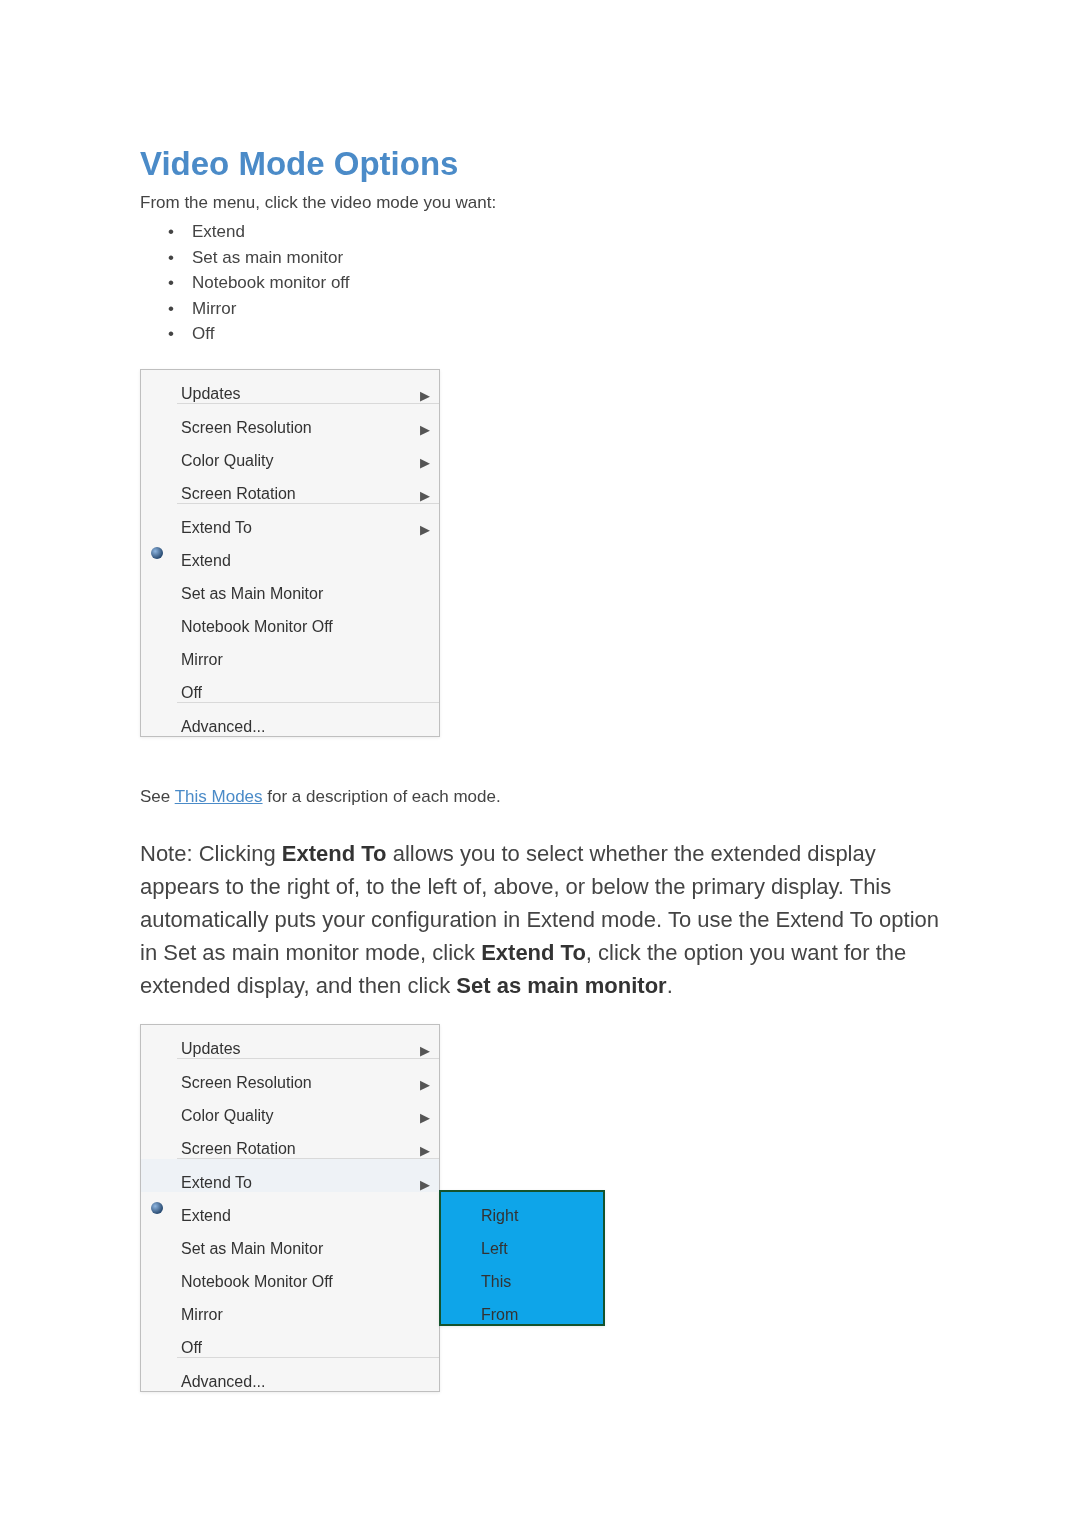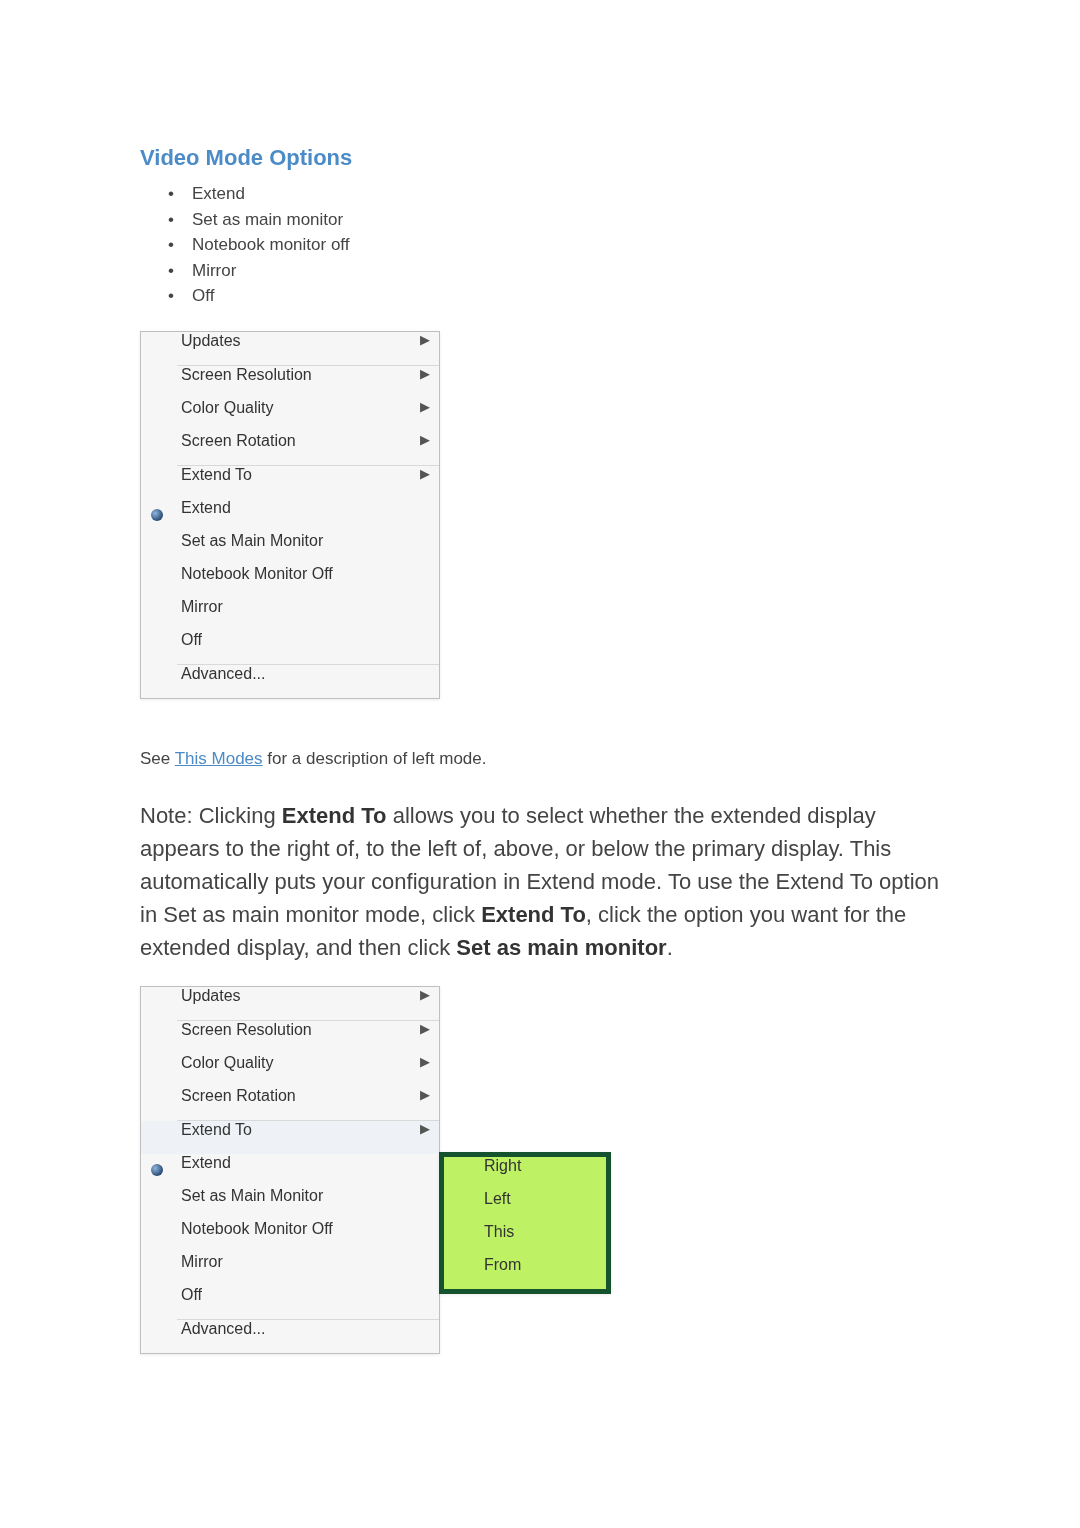--- a/index.html
+++ b/index.html
@@ -10,21 +10,21 @@
     color: #333333;
     width: 1080px;
   }
   .page {
     padding: 145px 140px 60px 140px;
     box-sizing: border-box;
     width: 1080px;
   }
   h2.title {
     color: #4b8bc8;
-    font-size: 22px;
+    font-size: 33px;
     font-weight: bold;
     margin: 0 0 10px 0;
   }
   p.instr {
     font-size: 17px;
     color: #444;
     margin: 0 0 6px 0;
   }
   ul.opts {
     margin: 4px 0 22px 0;
@@ -46,21 +46,21 @@
   .menu {
     border: 1px solid #bfbfbf;
     background: #f6f6f6;
     width: 298px;
     box-shadow: 0 1px 3px rgba(0,0,0,0.08);
     font-size: 16px;
     color: #333;
   }
   .menu-row {
     display: flex;
-    align-items: flex-start;
+    align-items: flex-end;
     height: 33px;
     position: relative;
   }
   .menu-row.hover {
     background: #eef2f6;
   }
   .menu-icon-col {
     width: 32px;
     flex-shrink: 0;
     display: flex;
@@ -106,36 +106,37 @@
   }
   .note b, .note strong {
     font-weight: bold;
     color: #333;
   }
   .menu-combo {
     display: flex;
     align-items: flex-start;
   }
   .submenu {
-    border: 5px solid #14532d;
-    background: #bef264;
+    border: 2px solid #14532d;
+    background: #0ea5e9;
     width: 162px;
     margin-left: -1px;
     margin-top: 166px;
     font-size: 16px;
     color: #333;
     box-shadow: 0 1px 3px rgba(0,0,0,0.08);
   }
 </style>
 </head>
 <body>
 
 <div class="page">
 
   <h2 class="title">Video Mode Options</h2>
+  <p class="instr">From the menu, click the video mode you want:</p>
   <ul class="opts">
     <li>Extend</li>
     <li>Set as main monitor</li>
     <li>Notebook monitor off</li>
     <li>Mirror</li>
     <li>Off</li>
   </ul>
 
   <div class="menu">
     <div class="menu-row">
@@ -194,21 +195,21 @@
     </div>
     <div class="menu-sep"></div>
     <div class="menu-row">
       <div class="menu-icon-col"></div>
       <div class="menu-label">Advanced...</div>
       <div class="menu-arrow"></div>
     </div>
   </div>
 
   <p class="see-line">
-    <span>See </span><a href="#" class="link">This Modes</a><span> for a description of left mode.</span>
+    <span>See </span><a href="#" class="link">This Modes</a><span> for a description of each mode.</span>
   </p>
 
   <p class="note">
     <span>Note: Clicking </span><b>Extend To</b><span> allows you to select whether the extended display appears to the right of, to the left of, above, or below the primary display. This automatically puts your configuration in Extend mode. To use the Extend To option in Set as main monitor mode, click </span><b>Extend To</b><span>, click the option you want for the extended display, and then click </span><b>Set as main monitor</b><span>.</span>
   </p>
 
   <div class="menu-combo">
     <div class="menu">
       <div class="menu-row">
         <div class="menu-icon-col"></div>

